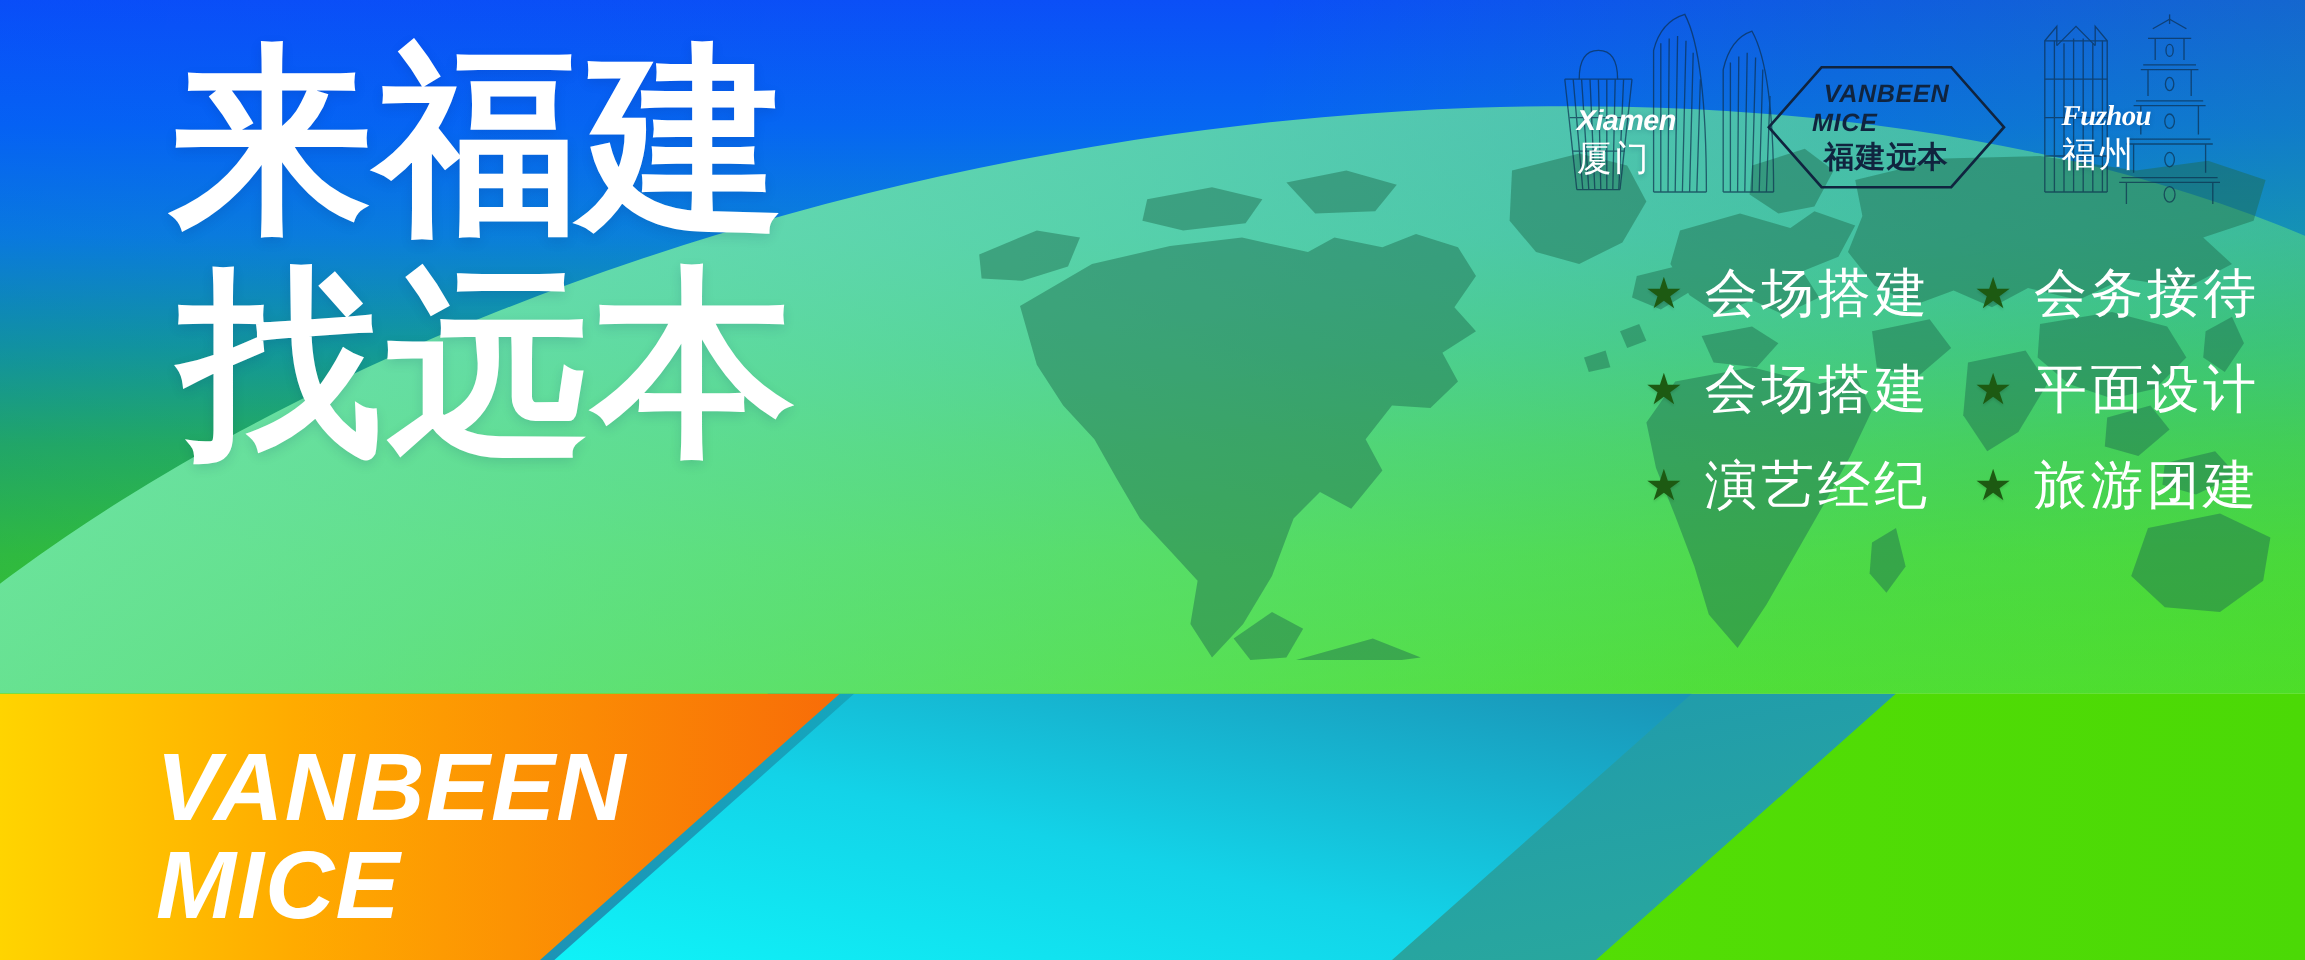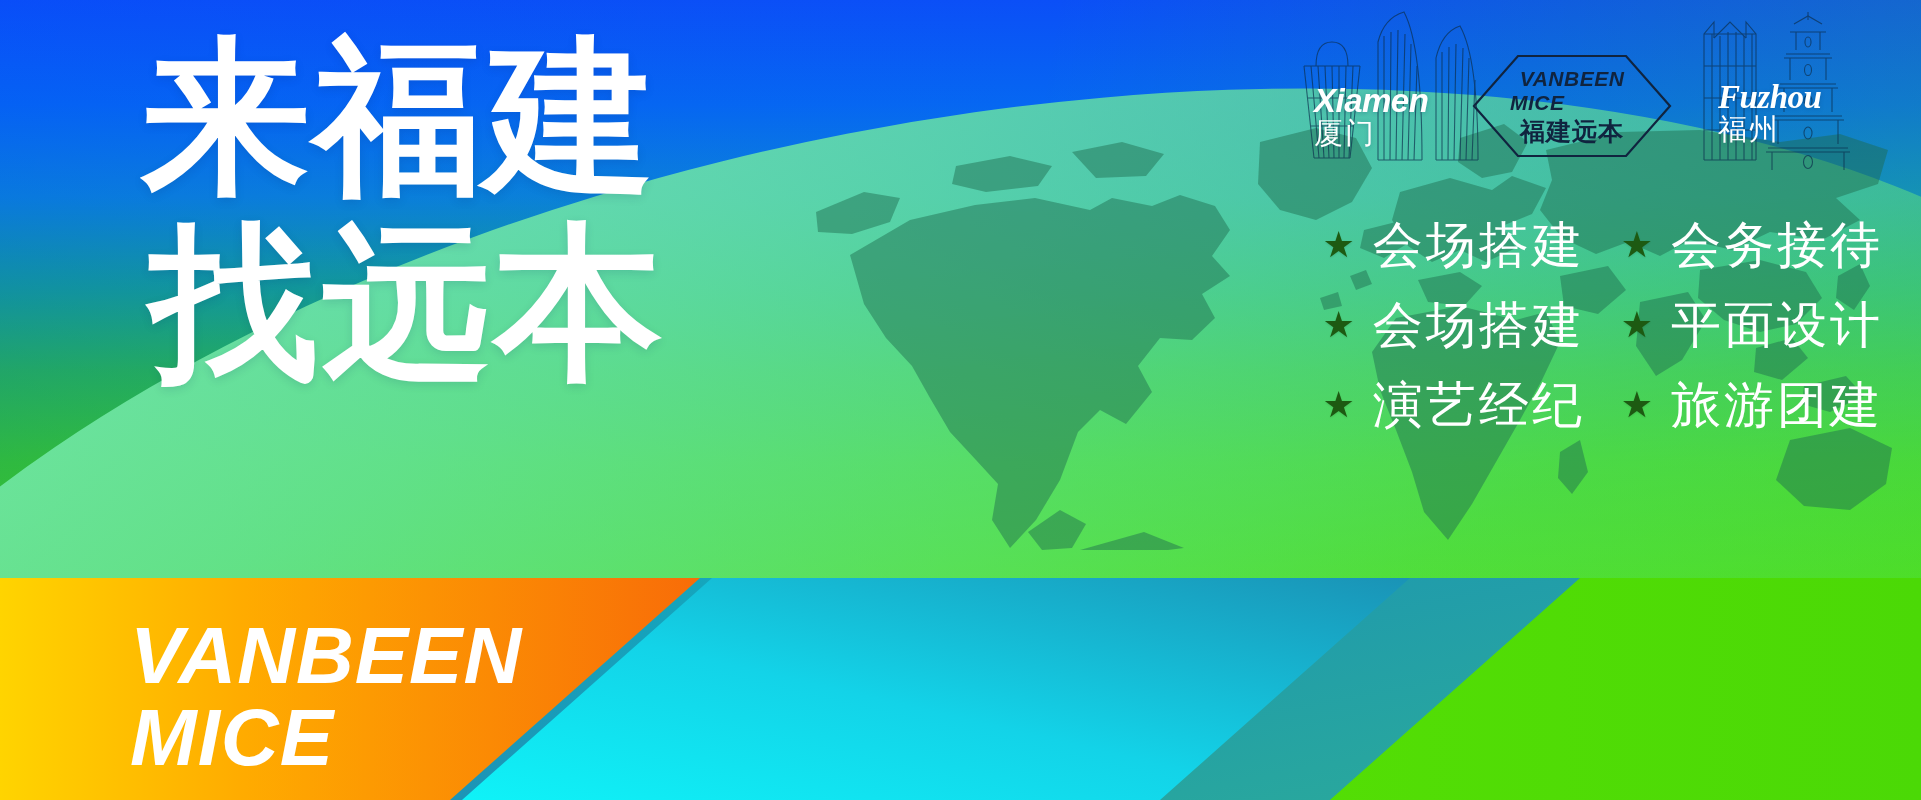--- a/index.html
+++ b/index.html
@@ -111,21 +111,21 @@
   }
   .svc .star {
     color: #1d5a12;
     font-size: 36px;
     line-height: 1;
     flex: 0 0 auto;
     text-shadow: 0 1px 2px rgba(0,0,0,0.12);
   }
   .svc .label {
     color: #ffffff;
-    font-size: 50px;
+    font-size: 44px;
     line-height: 66px;
     font-weight: 300;
     letter-spacing: 3px;
   }
 
   
   .lockup {
     position: absolute;
     left: 1300px;
     top: 2px;
@@ -139,21 +139,21 @@
     opacity: 0.72;
   }
   .landmarks svg { width: 100%; height: 100%; display: block; }
 
   .city {
     position: absolute;
     color: #ffffff;
     text-align: left;
   }
   .city .en {
-    font-size: 33px;
+    font-size: 24px;
     line-height: 34px;
     font-weight: 900;
     font-style: italic;
     letter-spacing: -0.5px;
     text-shadow: 0 1px 4px rgba(0,50,90,0.25);
   }
   .city .cn {
     font-size: 29px;
     line-height: 30px;
     font-weight: 400;

